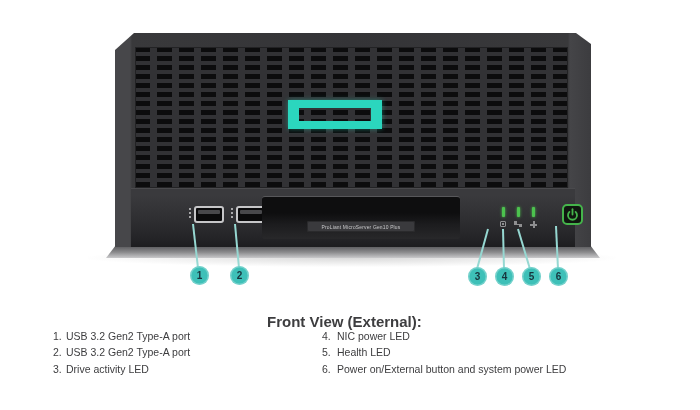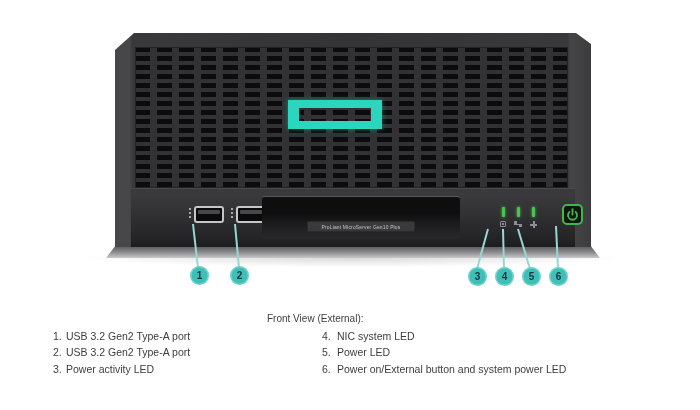--- a/index.html
+++ b/index.html
@@ -67,21 +67,21 @@
 
   
   .leader-overlay{position:absolute;left:0;top:0;width:700px;height:410px;pointer-events:none;}
   .leader-overlay line{stroke:var(--leader,#96D8D2);stroke-width:2;}
   .callout{position:absolute;width:19px;height:19px;border-radius:50%;
           background:var(--teal,#3EC0B8);box-shadow:inset 0 0 0 1.5px rgba(255,255,255,.28);
           color:#17333c;font-size:10px;font-weight:bold;
           display:flex;align-items:center;justify-content:center;}
 
   
-  .legend-heading{position:absolute;left:267px;top:313px;font-size:10px;font-weight:normal;}
+  .legend-heading{position:absolute;left:267px;top:313px;font-size:15px;font-weight:bold;}
   .legend-list{position:absolute;margin:0;padding:0;list-style:none;font-size:10.5px;}
   .legend-left{left:53px;top:330px;}
   .legend-right{left:322px;top:330px;}
   .legend-list li{height:16.4px;display:flex;}
   .legend-left .num{width:13px;flex:none;}
   .legend-right .num{width:15px;flex:none;}
 </style>
 </head>
 <body>
 
@@ -143,32 +143,32 @@
     <li>
       <span class="num">1.</span>
       <span class="lbl">USB 3.2 Gen2 Type-A port</span>
     </li>
     <li>
       <span class="num">2.</span>
       <span class="lbl">USB 3.2 Gen2 Type-A port</span>
     </li>
     <li>
       <span class="num">3.</span>
-      <span class="lbl">Power activity LED</span>
+      <span class="lbl">Drive activity LED</span>
     </li>
   </ul>
 
   <ul class="legend-list legend-right">
     <li>
       <span class="num">4.</span>
-      <span class="lbl">NIC system LED</span>
+      <span class="lbl">NIC power LED</span>
     </li>
     <li>
       <span class="num">5.</span>
-      <span class="lbl">Power LED</span>
+      <span class="lbl">Health LED</span>
     </li>
     <li>
       <span class="num">6.</span>
       <span class="lbl">Power on/External button and system power LED</span>
     </li>
   </ul>
 
 </div>
 
 </body></html>

